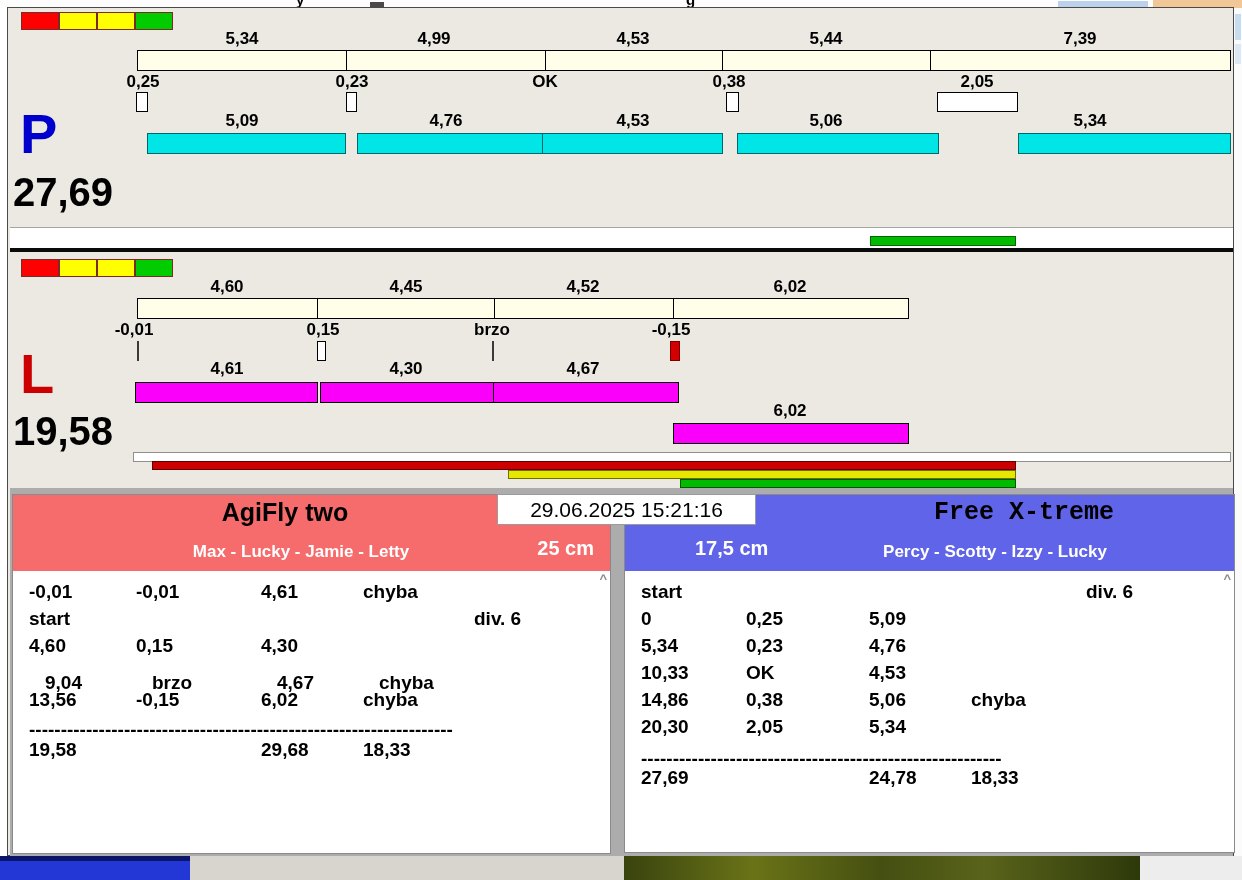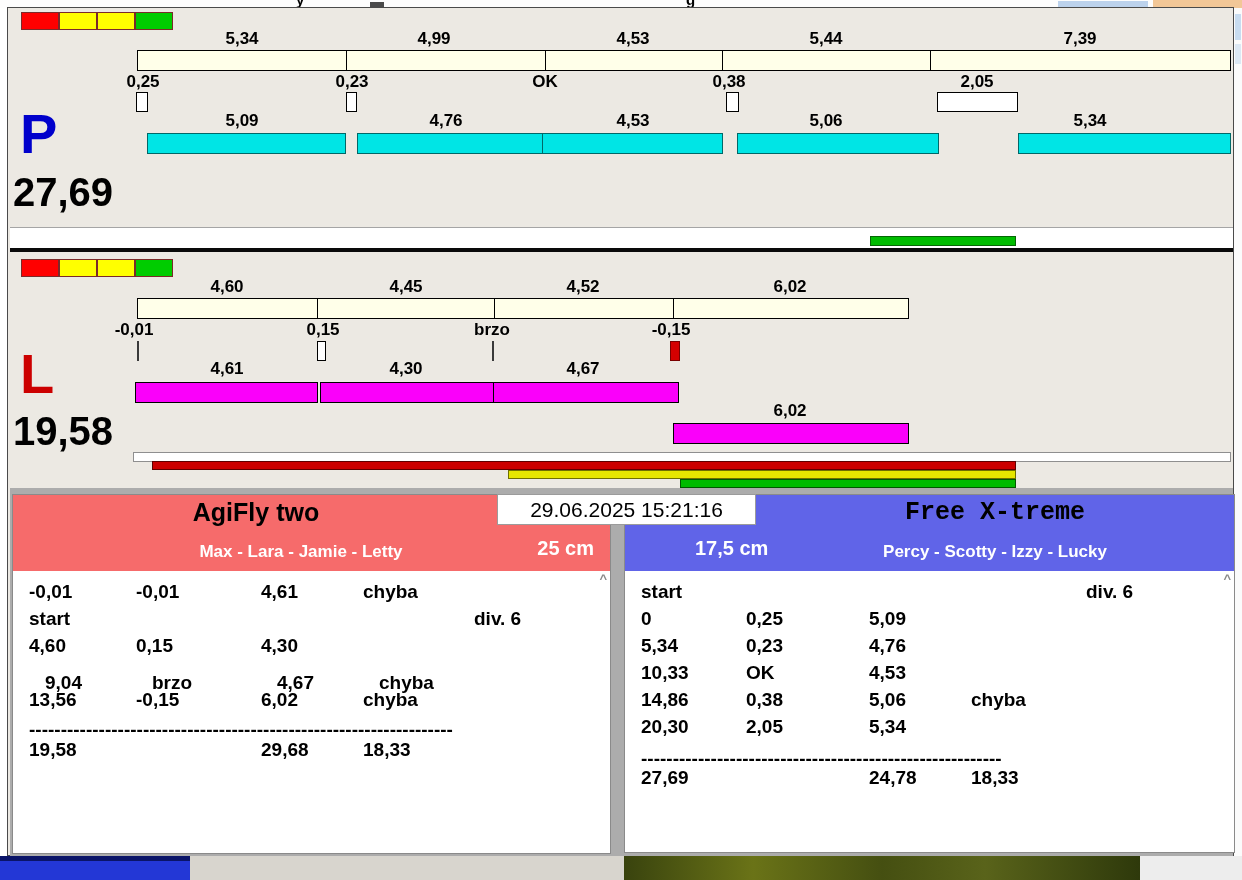--- a/index.html
+++ b/index.html
@@ -33,21 +33,21 @@
     position:absolute; display:block; height:20px;
     background:#fff; border:1px solid #000;
   }
   .tick { position:absolute; display:block; width:2px; height:20px; background:#3a3a3a; }
   .lights { display:flex; }
   .light { width:38px; height:18px; border:1px solid #7B2A2A; }
   .bigletter { position:absolute; font-weight:bold; font-size:56px; line-height:1; }
   .bigtotal { position:absolute; font-weight:bold; font-size:40px; line-height:1; color:#000; }
   .team { position:absolute; background:#fff; border:1px solid #8A8A8A; }
   .team-header { position:relative; width:100%; }
-  .team-title { position:absolute; top:3px; text-align:center; font-weight:bold; font-size:25px; color:#000; white-space:nowrap; }
+  .team-title { position:absolute; top:3px; text-align:center; font-weight:bold; font-size:25px; color:#000; white-space:nowrap;margin-left:29px; }
   .team-members { position:absolute; top:47px; text-align:center; font-weight:bold; font-size:17px; color:#fff; white-space:nowrap; }
   .team-height { position:absolute; top:42px; font-weight:bold; font-size:20px; color:#fff; white-space:nowrap; }
   .team-body { position:relative; width:100%; background:#fff; }
   .trow { position:absolute; left:0; width:100%; height:27px; font-weight:bold; font-size:19px; line-height:22px; }
   .cell { position:absolute; white-space:nowrap; }
   .sep-row { position:absolute; font-weight:bold; font-size:19px; white-space:nowrap; overflow:hidden; line-height:18px; }
   .scroll-up { position:absolute; right:3px; top:2px; font-size:13px; color:#8a8a8a; font-weight:bold; line-height:12px; }
   .ts {
     position:absolute; background:#fff; border:1px solid #9B9B9B;
     display:flex; align-items:center; justify-content:center;
@@ -171,21 +171,21 @@
 <span class="abs" style="left:133px;top:452px;width:1098px;height:10px;background:#fff;border:1px solid #8F8F8F;"></span>
 <span class="abs" style="left:152px;top:461px;width:864px;height:9px;background:var(--strip-red,#c00);border:1px solid #5F0000;"></span>
 <span class="abs" style="left:508px;top:470px;width:508px;height:9px;background:var(--strip-yellow,#dd0);border:1px solid #6F6F00;"></span>
 <span class="abs" style="left:680px;top:479px;width:336px;height:9px;background:var(--strip-green,#0b0);border:1px solid #005800;"></span>
 
 <div class="abs" style="left:10px;top:488px;width:1223px;height:368px;background:#ACACAC;"></div>
 
 <div class="team" style="left:12px;top:494px;width:599px;height:360px;">
   <div class="team-header" style="height:76px;background:var(--team-left,#F66B6B);">
     <span class="team-title" style="left:0;width:486px;">AgiFly two</span>
-    <span class="team-members" style="left:0;width:576px;">Max - Lara - Jamie - Letty</span>
+    <span class="team-members" style="left:0;width:576px;">Max - Lucky - Jamie - Letty</span>
     <span class="team-height" style="right:16px;">25 cm</span>
   </div>
   <div class="team-body" style="height:282px;">
     <span class="scroll-up">^</span>
     <div class="trow" style="top:10px;">
       <span class="cell" style="left:16px;">-0,01</span>
       <span class="cell" style="left:123px;">-0,01</span>
       <span class="cell" style="left:248px;">4,61</span>
       <span class="cell" style="left:350px;">chyba</span>
     </div>

